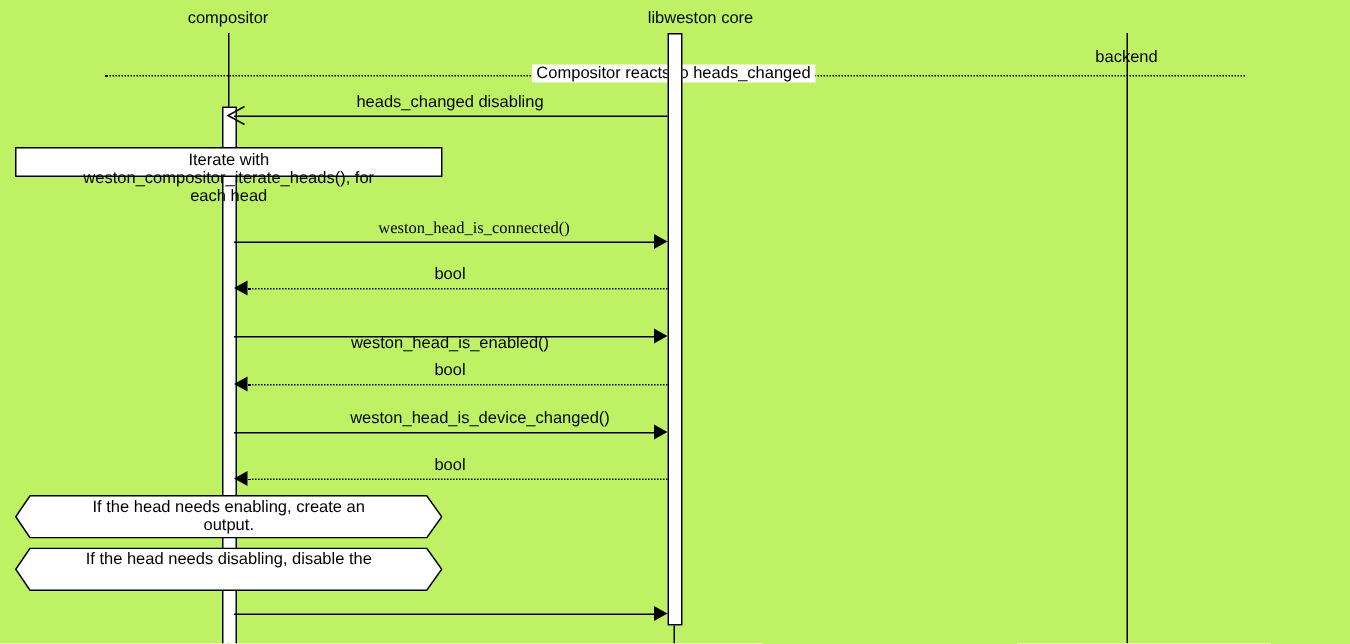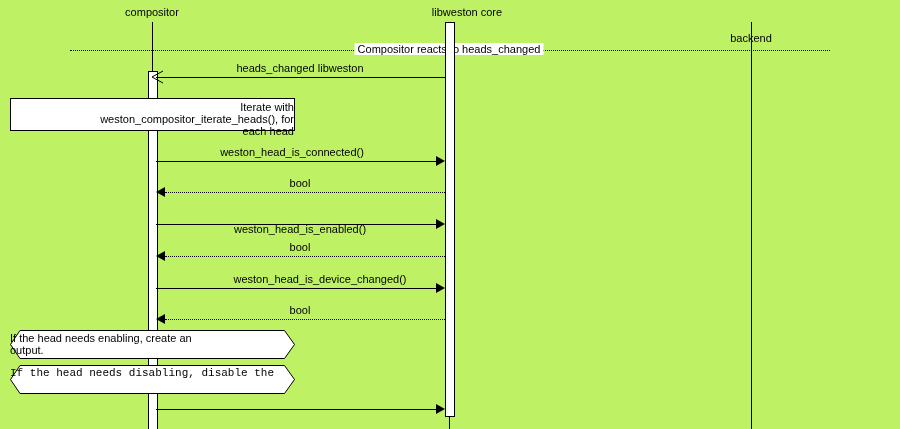--- a/index.html
+++ b/index.html
@@ -90,20 +90,21 @@
     background: #ffffff;
     font-size: 11px;
     text-align: center;
     line-height: 12px;
     box-sizing: border-box;
     padding-top: 2px;
   }
   .hex-note {
     position: absolute;
     font-size: 11px;
+    text-align: center;
     line-height: 12px;
     box-sizing: border-box;
   }
   .hex-note .hex-svg {
     position: absolute;
     left: 0;
     top: 0;
   }
   .hex-note .hex-text {
     position: relative;
@@ -127,33 +128,33 @@
   <div class="lifeline-line" style="left:152px; top:22px; height:407px;"></div>
   <div class="lifeline-line" style="left:449px; top:22px; height:407px;"></div>
   <div class="lifeline-line" style="left:751px; top:22px; height:407px;"></div>
 
   <div class="divider-line" style="left:70px; top:50px; width:760px;"></div>
   <div class="divider-text" style="left:449px; top:43px;">Compositor reacts to heads_changed</div>
 
   <div class="activation-bar" style="left:148px; top:71px; width:8px; height:358px;"></div>
   <div class="activation-bar" style="left:445px; top:22px; width:8px; height:393px;"></div>
 
-  <div class="msg-label" style="left:300px; top:62px;">heads_changed libweston</div>
+  <div class="msg-label" style="left:300px; top:62px;">heads_changed disabling</div>
   <div class="arrow-solid" style="left:156px; top:77px; width:289px;"></div>
   <svg class="open-arrow-left" style="left:150px; top:69px;" width="14" height="16">
     <polyline points="13,2 2,8 13,14" fill="none" stroke="#000" stroke-width="1"></polyline>
   </svg>
 
-  <div class="note-box" style="left:10px; top:98px; width:285px; height:33px;text-align:right;">
+  <div class="note-box" style="left:10px; top:98px; width:285px; height:20px;">
     <div>Iterate with</div>
     <div>weston_compositor_iterate_heads(), for</div>
     <div>each head</div>
   </div>
 
-  <div class="msg-label" style="left:292px; top:146px;">weston_head_is_connected()</div>
+  <div class="msg-label" style="left:316px; top:146px;font-family:Liberation Serif, serif;">weston_head_is_connected()</div>
   <div class="arrow-solid" style="left:156px; top:161px; width:280px;"></div>
   <div class="arrowhead-right" style="left:436px; top:156px;"></div>
 
   <div class="msg-label" style="left:300px; top:177px;">bool</div>
   <div class="arrow-dotted" style="left:165px; top:192px; width:280px;"></div>
   <div class="arrowhead-left-open" style="left:156px; top:187px;"></div>
 
   <div class="msg-label" style="left:300px; top:209px;margin-top:14px;">weston_head_is_enabled()</div>
   <div class="arrow-solid" style="left:156px; top:224px; width:280px;"></div>
   <div class="arrowhead-right" style="left:436px; top:219px;"></div>
@@ -171,21 +172,21 @@
   <div class="arrowhead-left-open" style="left:156px; top:314px;"></div>
 
   <div class="hex-note" style="left:10px; top:330px; width:285px; height:29px;">
     <svg class="hex-svg" width="285" height="29">
       <polygon points="10,0.5 274.5,0.5 284.5,14.5 274.5,28.5 10,28.5 0.5,14.5" fill="#ffffff" stroke="#000000" stroke-width="1"></polygon>
     </svg>
     <span class="hex-text">If the head needs enabling, create an</span>
     <span class="hex-text" style="padding-top:0;">output.</span>
   </div>
 
-  <div class="hex-note" style="left:10px; top:365px; width:285px; height:29px;font-family:Liberation Mono, monospace;">
+  <div class="hex-note" style="left:10px; top:365px; width:285px; height:29px;">
     <svg class="hex-svg" width="285" height="29">
       <polygon points="10,0.5 274.5,0.5 284.5,14.5 274.5,28.5 10,28.5 0.5,14.5" fill="#ffffff" stroke="#000000" stroke-width="1"></polygon>
     </svg>
     <span class="hex-text">If the head needs disabling, disable the</span>
   </div>
 
   <div class="arrow-solid" style="left:156px; top:409px; width:280px;"></div>
   <div class="arrowhead-right" style="left:436px; top:404px;"></div>
 
 </div>

